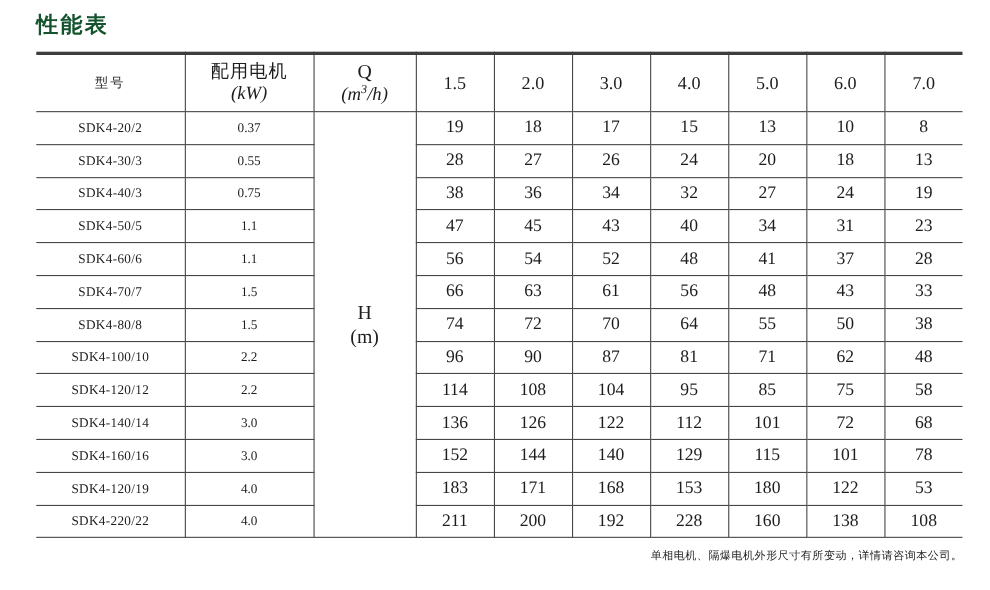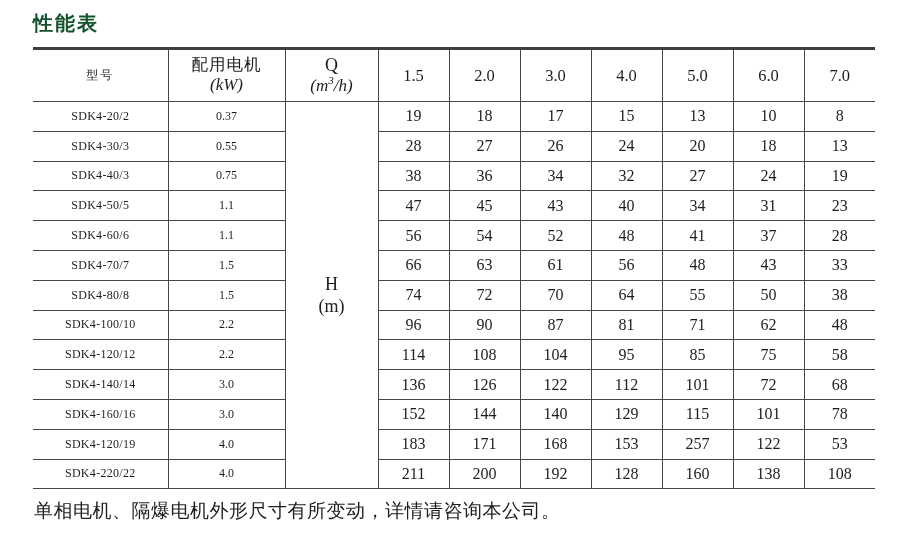--- a/index.html
+++ b/index.html
@@ -63,24 +63,25 @@
   td.model-cell  { font-size: 12px; letter-spacing: 0.3px; }
   td.power-cell  { font-size: 12px; }
   td.head-cell   { font-size: 16px; }
   td.h-cell {
     font-size: 18px;
     line-height: 1.25;
   }
   sup { font-size: 11px; vertical-align: super; line-height: 0; }
   .footnote {
     font-family: "Liberation Sans", "DejaVu Sans", sans-serif;
-    font-size: 19px;
+    font-size: 10px;
     color: #1d1d1d;
     margin: 9px 0 4px 1px;
     letter-spacing: 0.5px;
+    text-align: right;
   }
 </style>
 </head>
 <body>
 
 <div class="page">
 
   <h1 class="doc-title">性能表</h1>
 
   <table class="perf">
@@ -242,31 +243,31 @@
           <td class="head-cell">101</td>
           <td class="head-cell">78</td>
         </tr>
         <tr>
           <td class="model-cell">SDK4-120/19</td>
           <td class="power-cell">4.0</td>
           <td class="head-cell">183</td>
           <td class="head-cell">171</td>
           <td class="head-cell">168</td>
           <td class="head-cell">153</td>
-          <td class="head-cell">257</td>
+          <td class="head-cell">180</td>
           <td class="head-cell">122</td>
           <td class="head-cell">53</td>
         </tr>
         <tr>
           <td class="model-cell">SDK4-220/22</td>
           <td class="power-cell">4.0</td>
           <td class="head-cell">211</td>
           <td class="head-cell">200</td>
           <td class="head-cell">192</td>
-          <td class="head-cell">128</td>
+          <td class="head-cell">228</td>
           <td class="head-cell">160</td>
           <td class="head-cell">138</td>
           <td class="head-cell">108</td>
         </tr>
       </tbody>
   </table>
 
   <p class="footnote">单相电机、隔爆电机外形尺寸有所变动，详情请咨询本公司。</p>
 
 </div>

